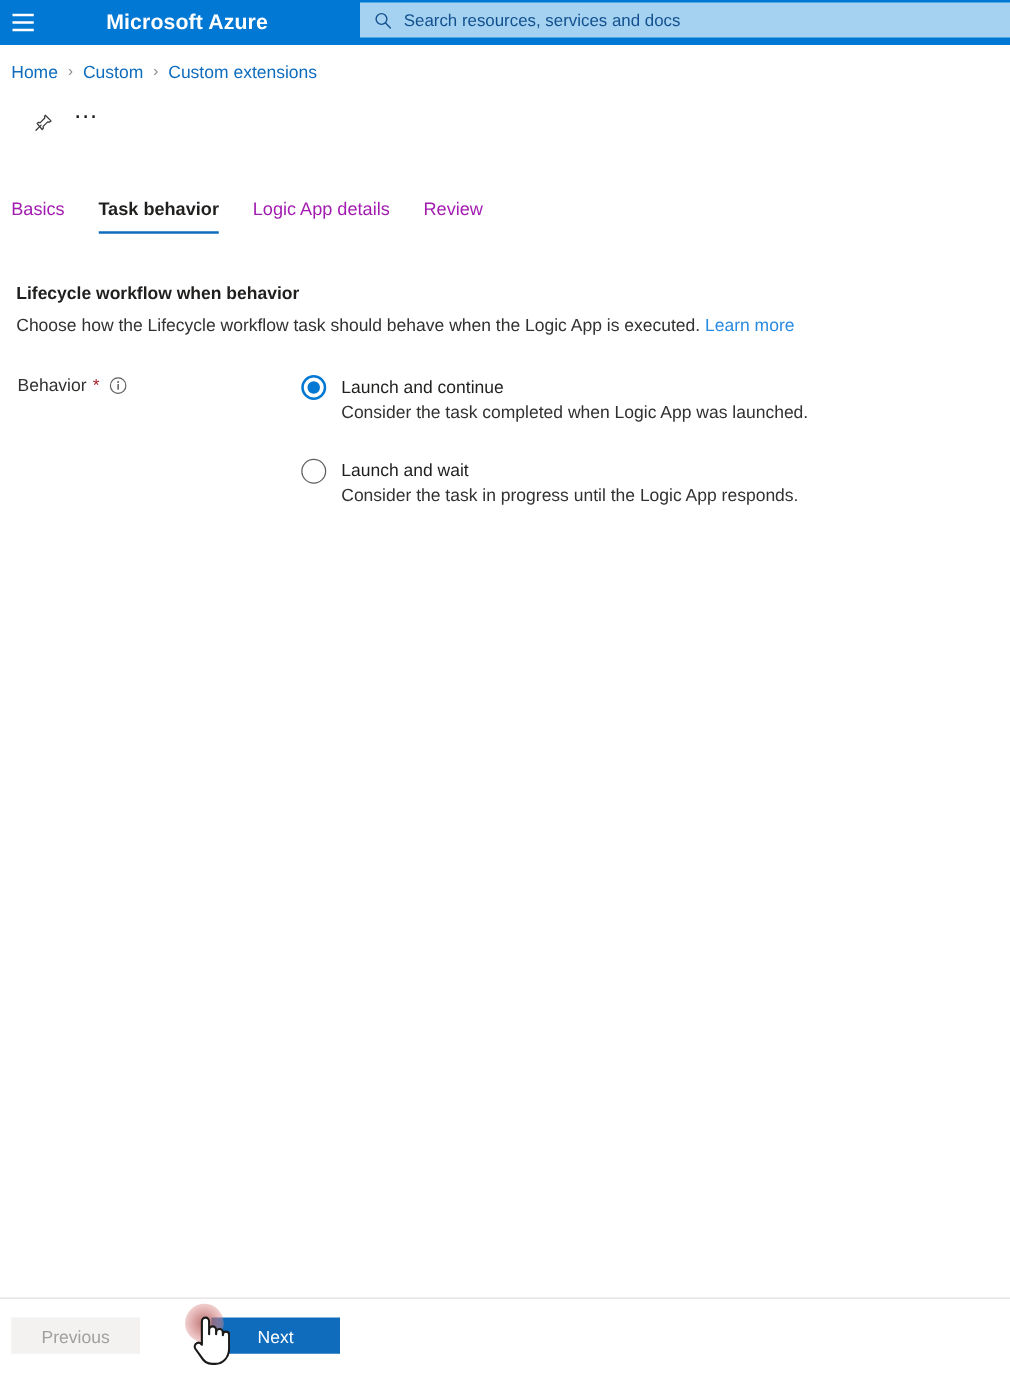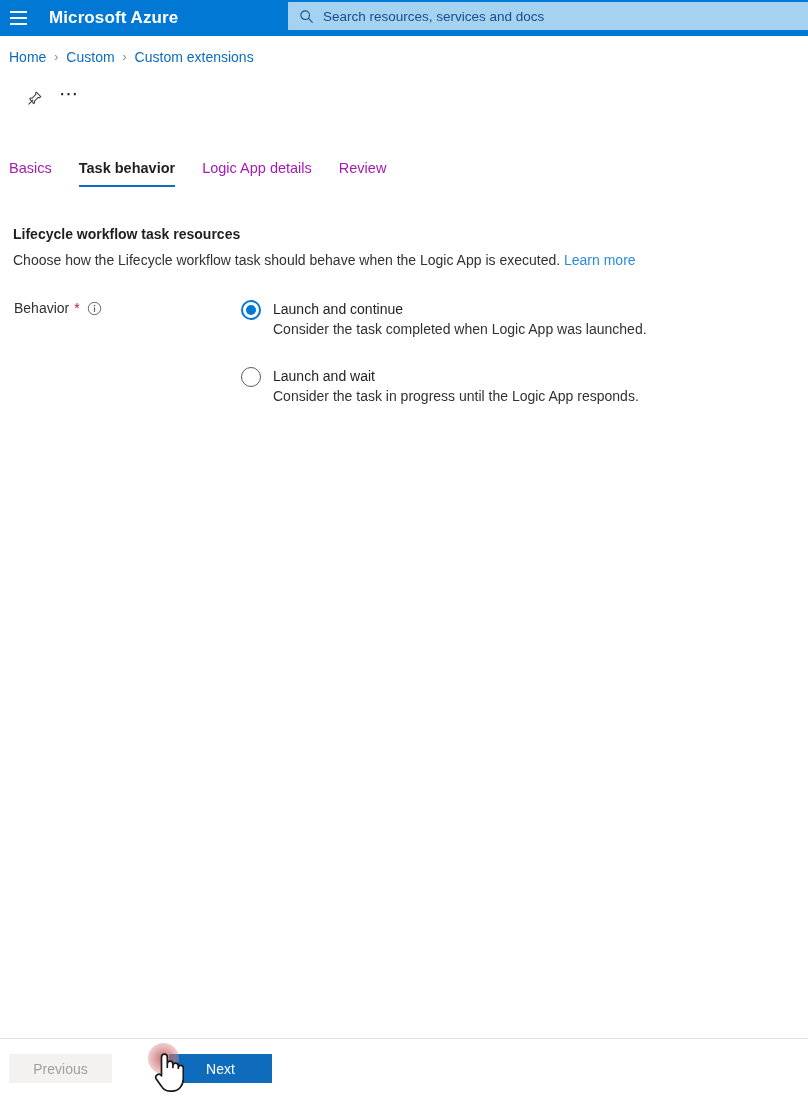--- a/index.html
+++ b/index.html
@@ -18,20 +18,21 @@
   }
 
   
   .topbar {
     position: absolute;
     left: 0; top: 0;
     width: 808px; height: 36px;
     background: #0078d4;
     display: flex;
     align-items: center;
+    gap: 36px;
   }
   .hamburger {
     width: 36px; height: 36px;
     margin-left: 0px;
     display: flex;
     flex-direction: column;
     align-items: center;
     justify-content: center;
     cursor: pointer;
   }
@@ -333,21 +334,21 @@
   <div class="ellipsis-btn">⋯</div>
 </div>
 
 <div class="tabs">
   <div class="tab">Basics</div>
   <div class="tab active">Task behavior</div>
   <div class="tab">Logic App details</div>
   <div class="tab">Review</div>
 </div>
 
-<div class="section-head">Lifecycle workflow task resources</div>
+<div class="section-head">Lifecycle workflow when behavior</div>
 <div class="section-desc">
   <span>Choose how the Lifecycle workflow task should behave when the Logic App is executed.</span>
   <a>Learn more</a>
 </div>
 
 <div class="field-label">
   <span>Behavior</span>
   <span class="req-star">*</span>
   <span class="info-ico">
     <svg width="15" height="15" viewBox="0 0 16 16" fill="none" aria-hidden="true">

